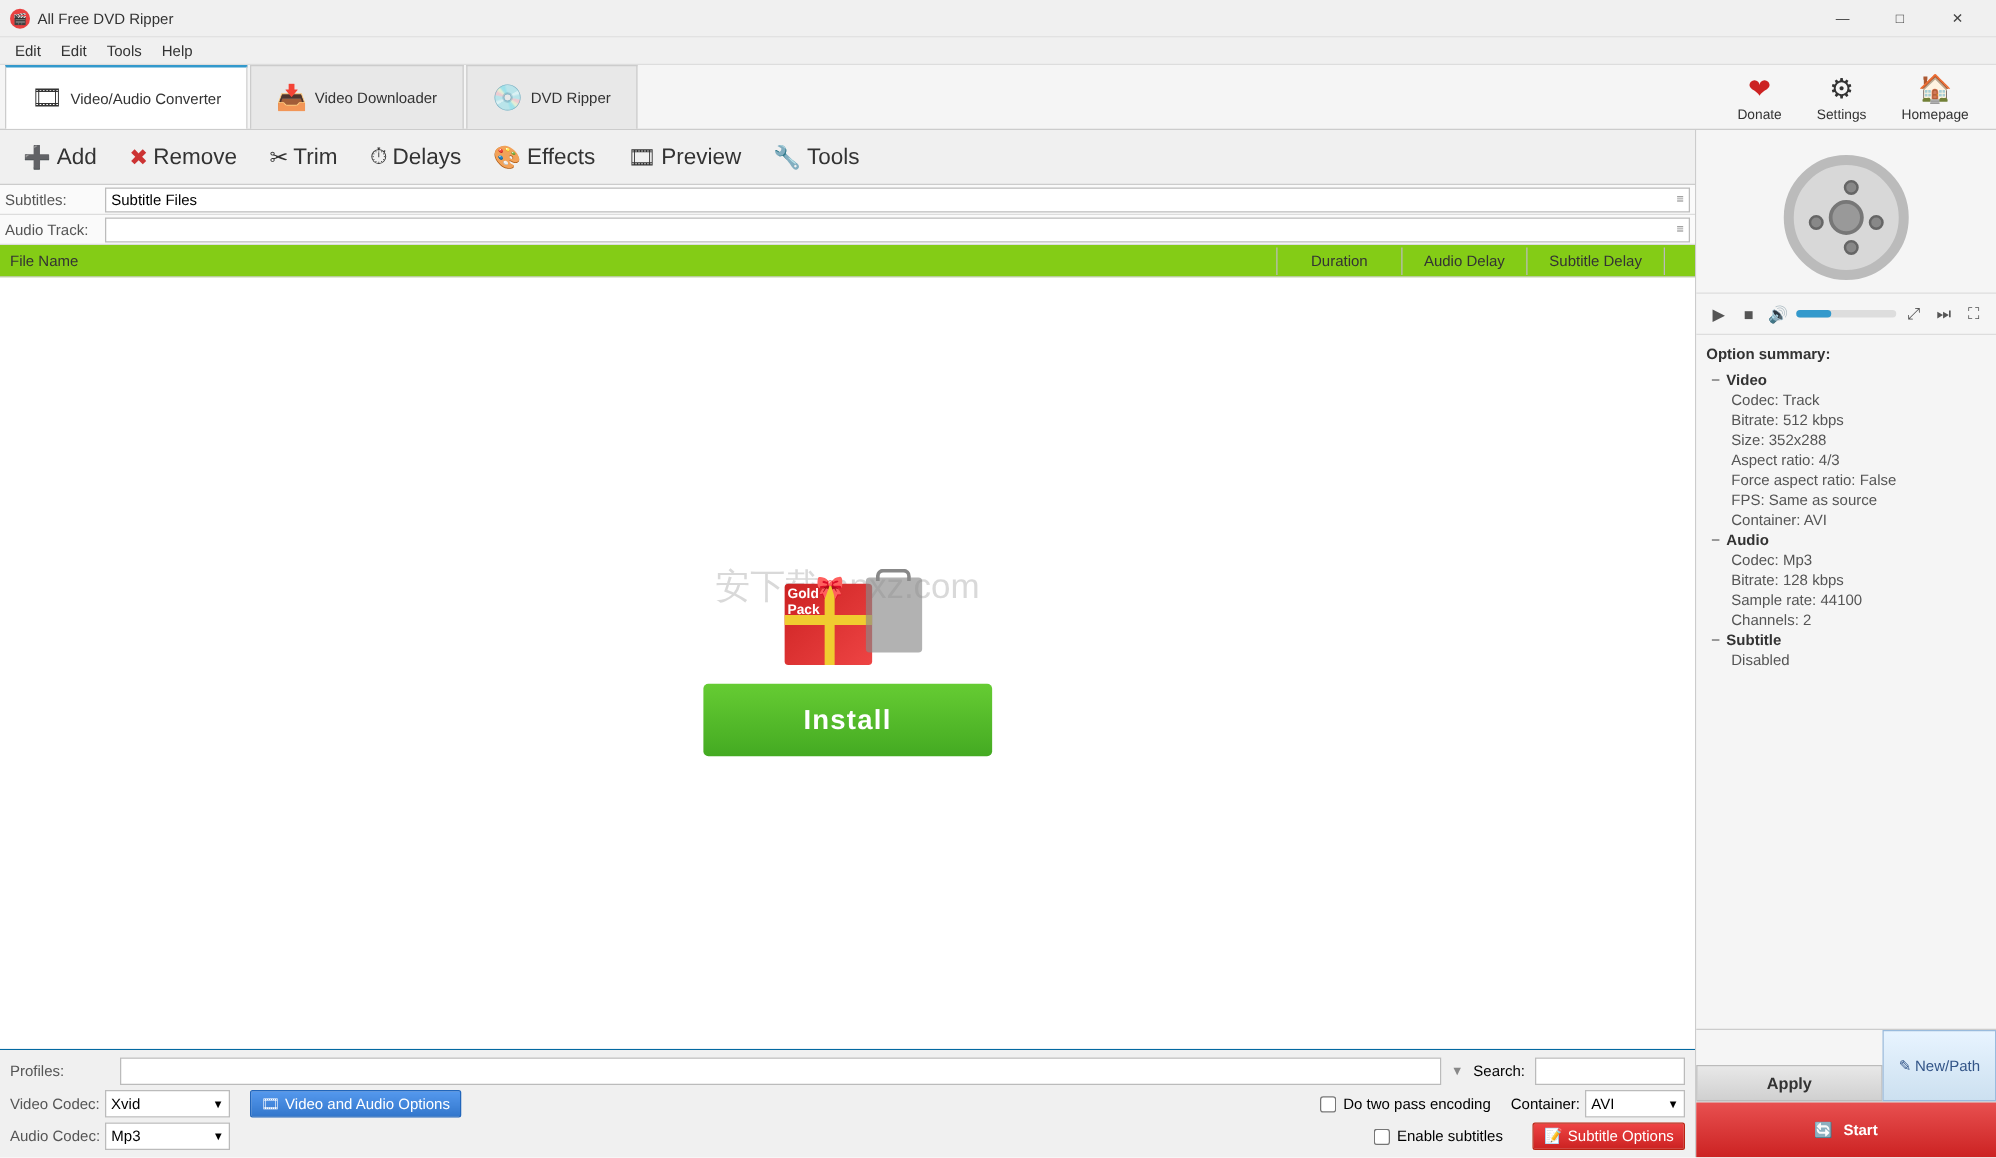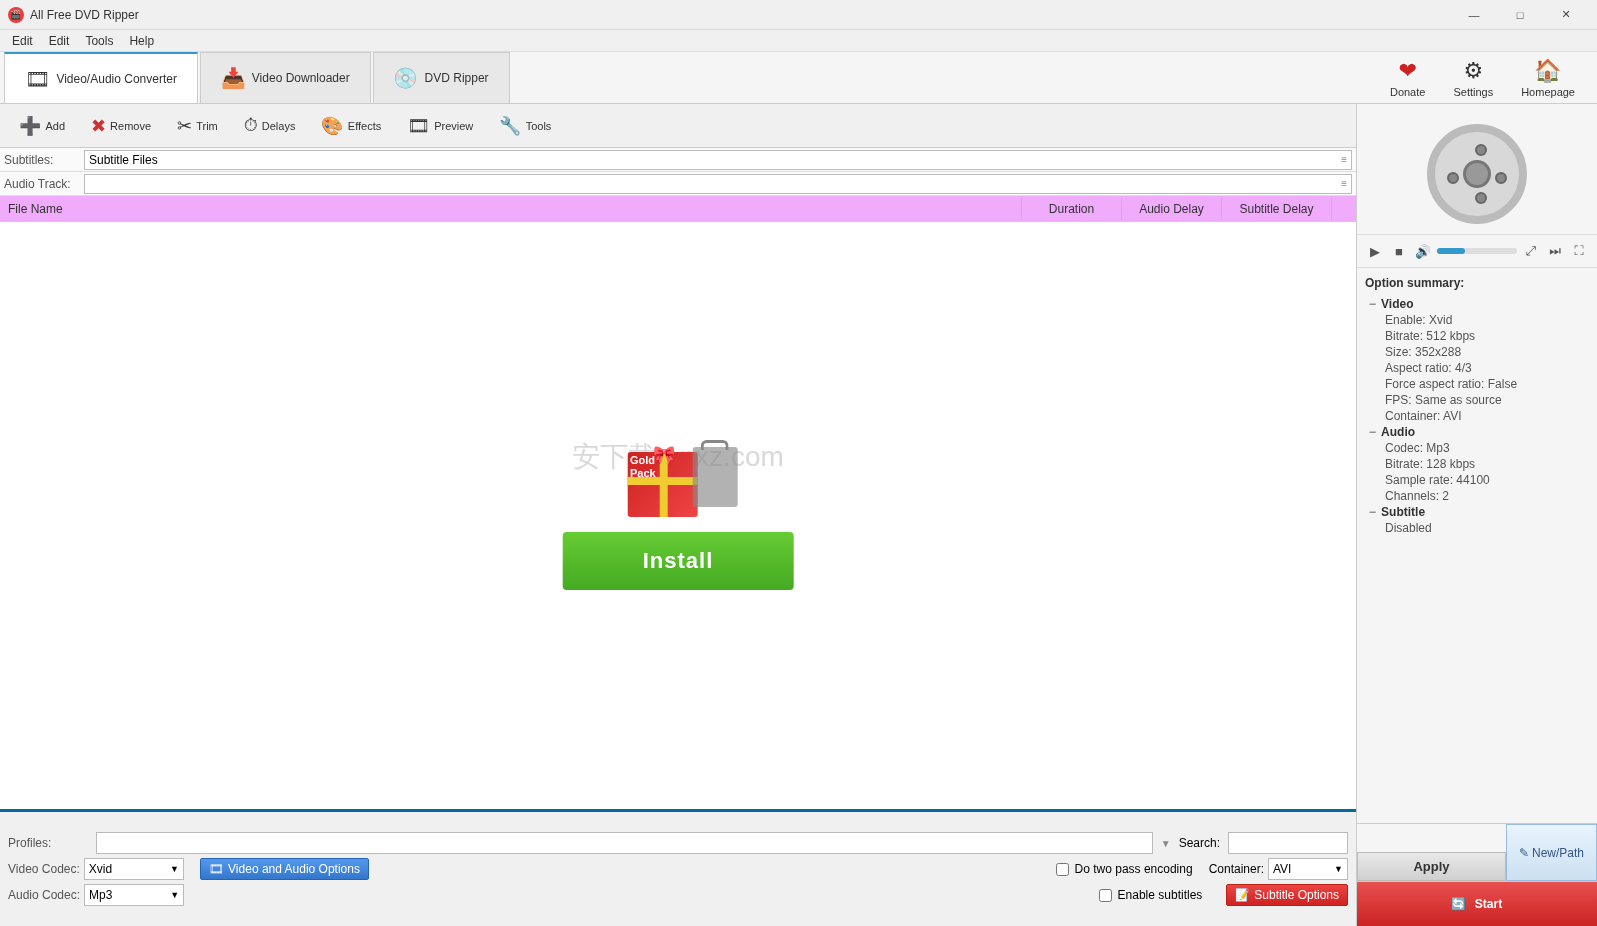--- a/index.html
+++ b/index.html
@@ -67,40 +67,40 @@
       align-items: center;
       padding: 0 8px;
       gap: 4px;
       border-bottom: 1px solid #ccc;
     }
     .tool-btn {
       display: flex; align-items: center; gap: 4px; padding: 4px 10px;
       cursor: pointer; border: 1px solid transparent; border-radius: 3px; color: #333;
     }
     .tool-btn-icon { font-size: 18px; }
-    .tool-btn-label { font-size: 11px; }
+    .tool-btn-label { font-size: 18px; }
 
     
     .content-area { display: flex; flex: 1; overflow: hidden; }
 
     
     .main-panel { flex: 1; display: flex; flex-direction: column; border-right: 1px solid #ccc; }
 
     
     .track-row {
       display: flex; align-items: center; height: 24px;
       border-bottom: 1px solid #ddd; padding: 0 4px; background: #fafafa;
     }
     .track-label { width: 80px; color: #555; font-size: 12px; }
     .track-select { flex: 1; height: 20px; border: 1px solid #bbb; background: white; font-size: 11px; padding: 0 4px; display: flex; align-items: center; justify-content: space-between; }
     .track-select-arrow { font-size: 10px; color: #888; }
 
     
     .file-list-header {
-      display: flex; background: #f0abfc; border-bottom: 1px solid #ccc;
+      display: flex; background: #84cc16; border-bottom: 1px solid #ccc;
       height: 26px; align-items: center;
     }
     .file-col-name { flex: 1; padding: 4px 8px; font-size: 12px; color: #333; border-right: 1px solid #bbb; }
     .file-col { width: 100px; padding: 4px 8px; font-size: 12px; color: #333; border-right: 1px solid #bbb; text-align: center; cursor: pointer; }
     .file-col-end { width: 24px; }
 
     
     .file-list-body { flex: 1; background: white; position: relative; overflow: hidden; }
 
     
@@ -166,21 +166,21 @@
       border-top: 1px solid #ddd;
     }
     .start-btn {
       width: 100%; height: 44px; background: linear-gradient(to bottom, #e85050, #cc2222);
       border: none; cursor: pointer; font-size: 18px; color: white; font-weight: bold;
       display: flex; align-items: center; justify-content: center; gap: 8px;
     }
 
     
     .bottom-codec-area {
-      background: #f0f0f0; border-top: 3px solid #0369a1; padding: 20px 8px;
+      background: #f0f0f0; border-top: 1px solid #0369a1; padding: 6px 8px;
     }
     .profile-line { display: flex; align-items: center; gap: 8px; margin-bottom: 4px; }
     .profile-input { flex: 1; height: 22px; border: 1px solid #bbb; background: white; padding: 0 4px; }
     .search-input { width: 120px; height: 22px; border: 1px solid #bbb; padding: 0 4px; }
     .options-btn {
       display: flex; align-items: center; gap: 4px; padding: 3px 8px;
       background: linear-gradient(to bottom, #5599ee, #3377cc); color: white;
       border: 1px solid #2266bb; border-radius: 2px; cursor: pointer; font-size: 11px;
     }
     .checkbox-row { display: flex; align-items: center; gap: 6px; }
@@ -441,21 +441,21 @@
         <div class="media-btn">⏭</div>
         <div class="media-btn">⛶</div>
       </div>
 
       <div class="option-summary">
         <div class="option-summary-title">Option summary:</div>
         <div class="tree-item parent">
           <span class="tree-expand">−</span>
           <span>Video</span>
         </div>
-        <div class="tree-item child"><span>Enable: Xvid</span></div>
+        <div class="tree-item child"><span>Codec: Track</span></div>
         <div class="tree-item child"><span>Bitrate: 512 kbps</span></div>
         <div class="tree-item child"><span>Size: 352x288</span></div>
         <div class="tree-item child"><span>Aspect ratio: 4/3</span></div>
         <div class="tree-item child"><span>Force aspect ratio: False</span></div>
         <div class="tree-item child"><span>FPS: Same as source</span></div>
         <div class="tree-item child"><span>Container: AVI</span></div>
         <div class="tree-item parent">
           <span class="tree-expand">−</span>
           <span>Audio</span>
         </div>

